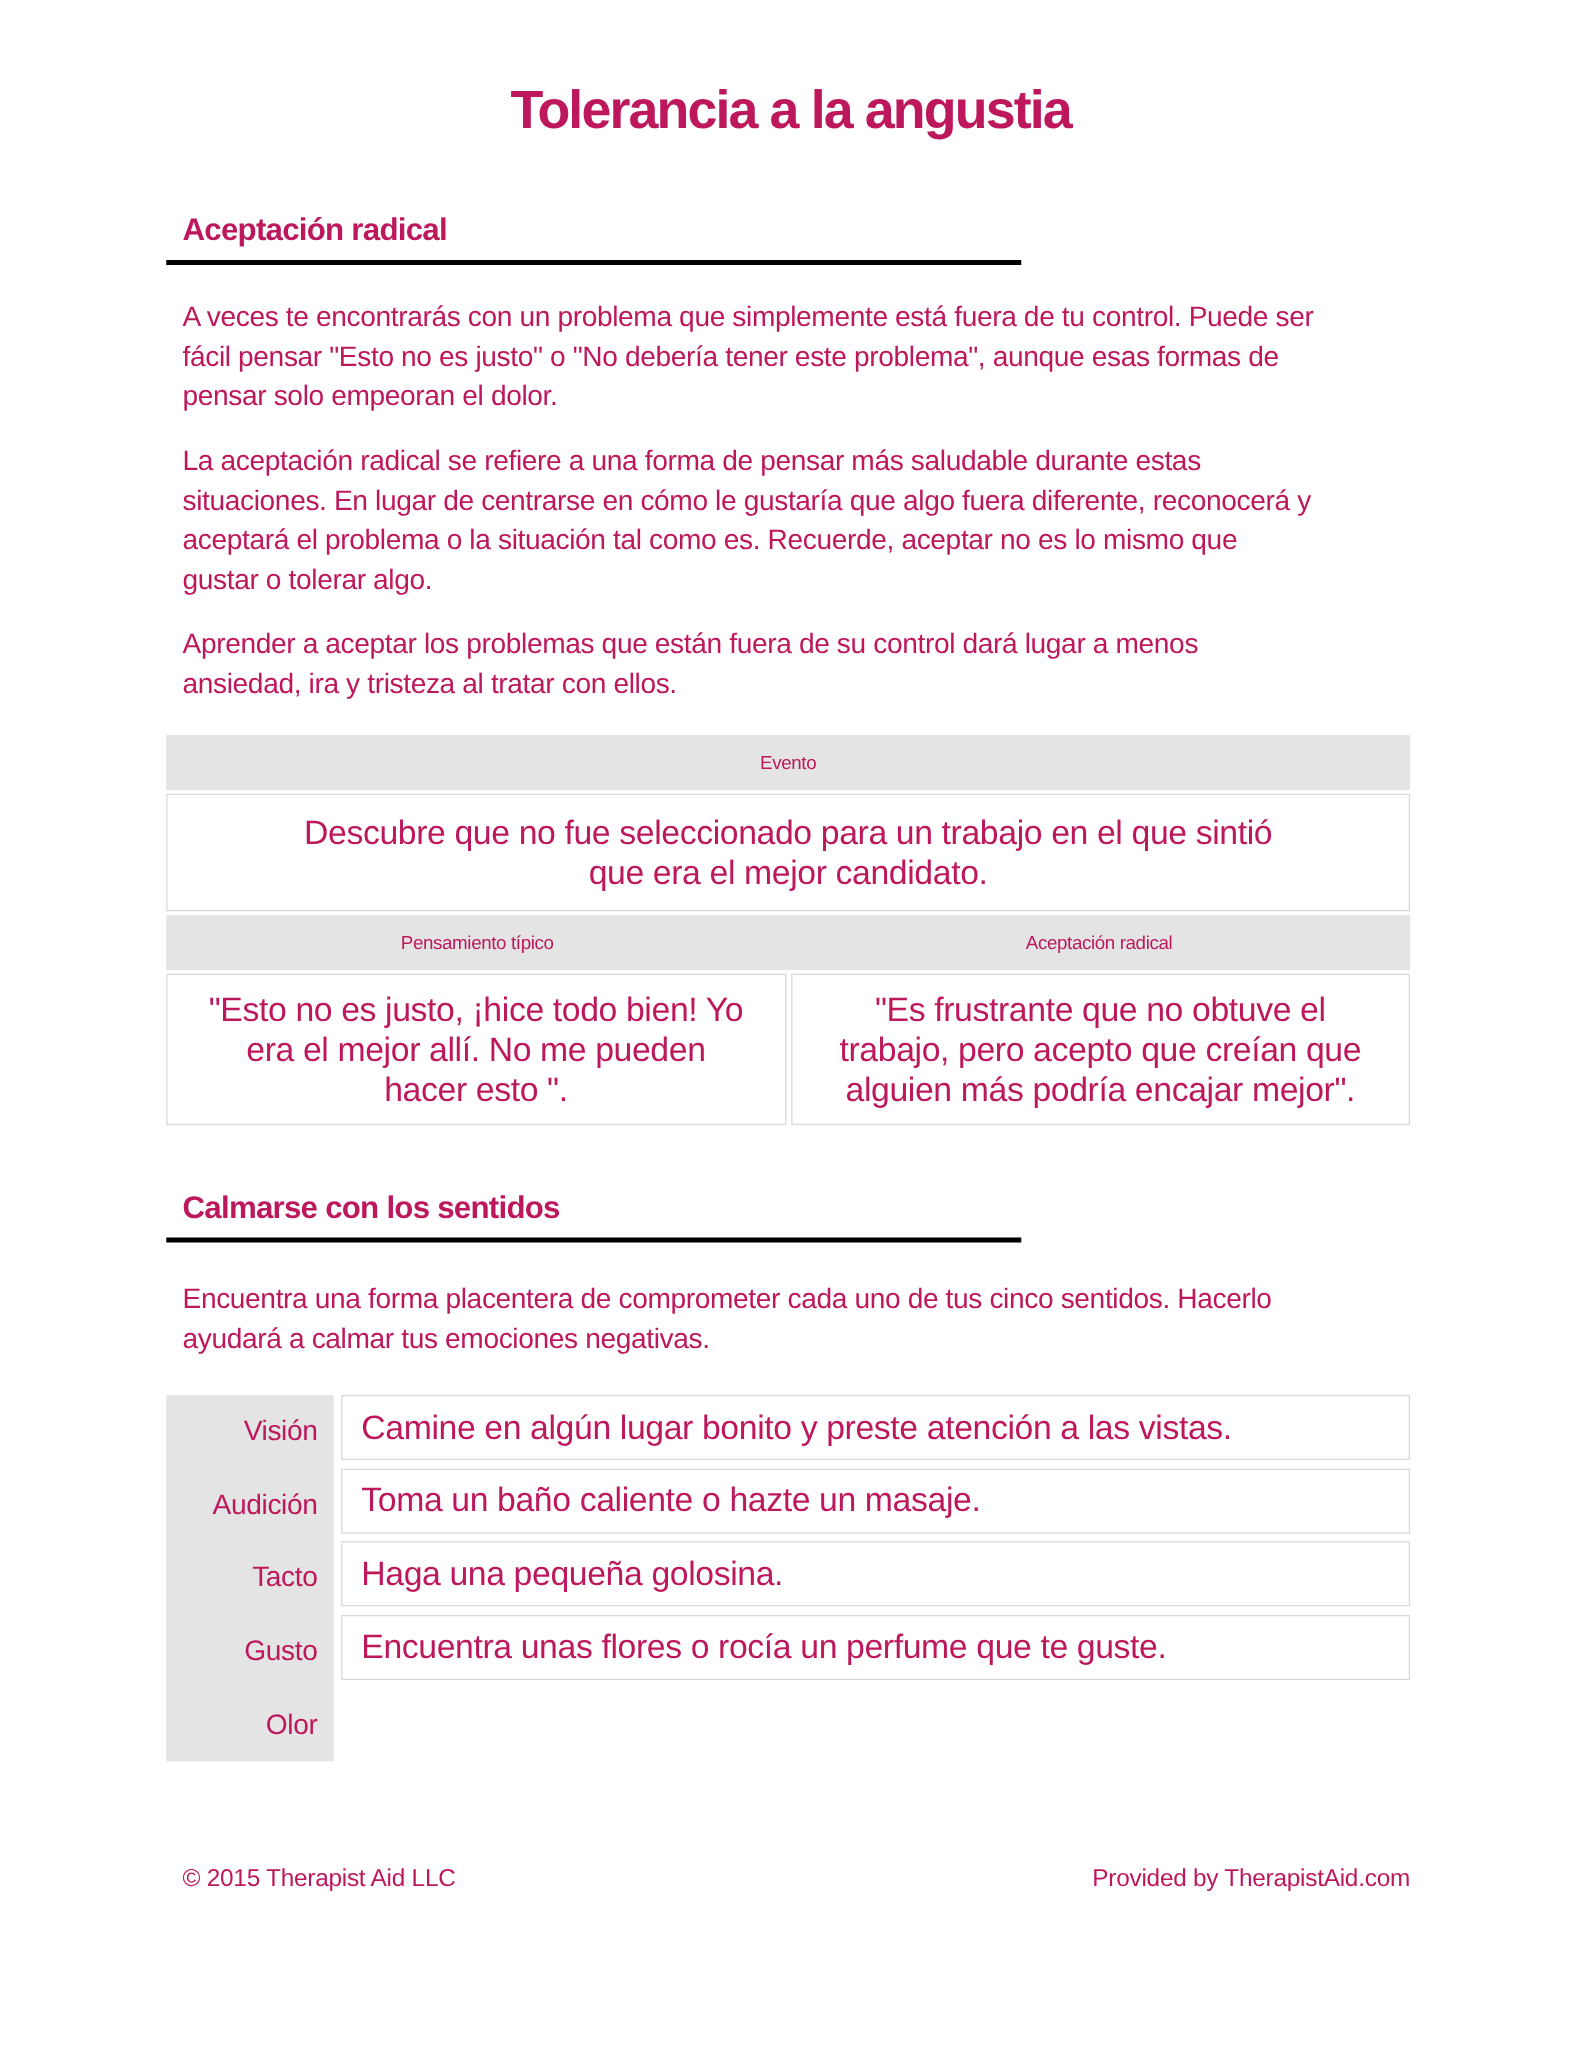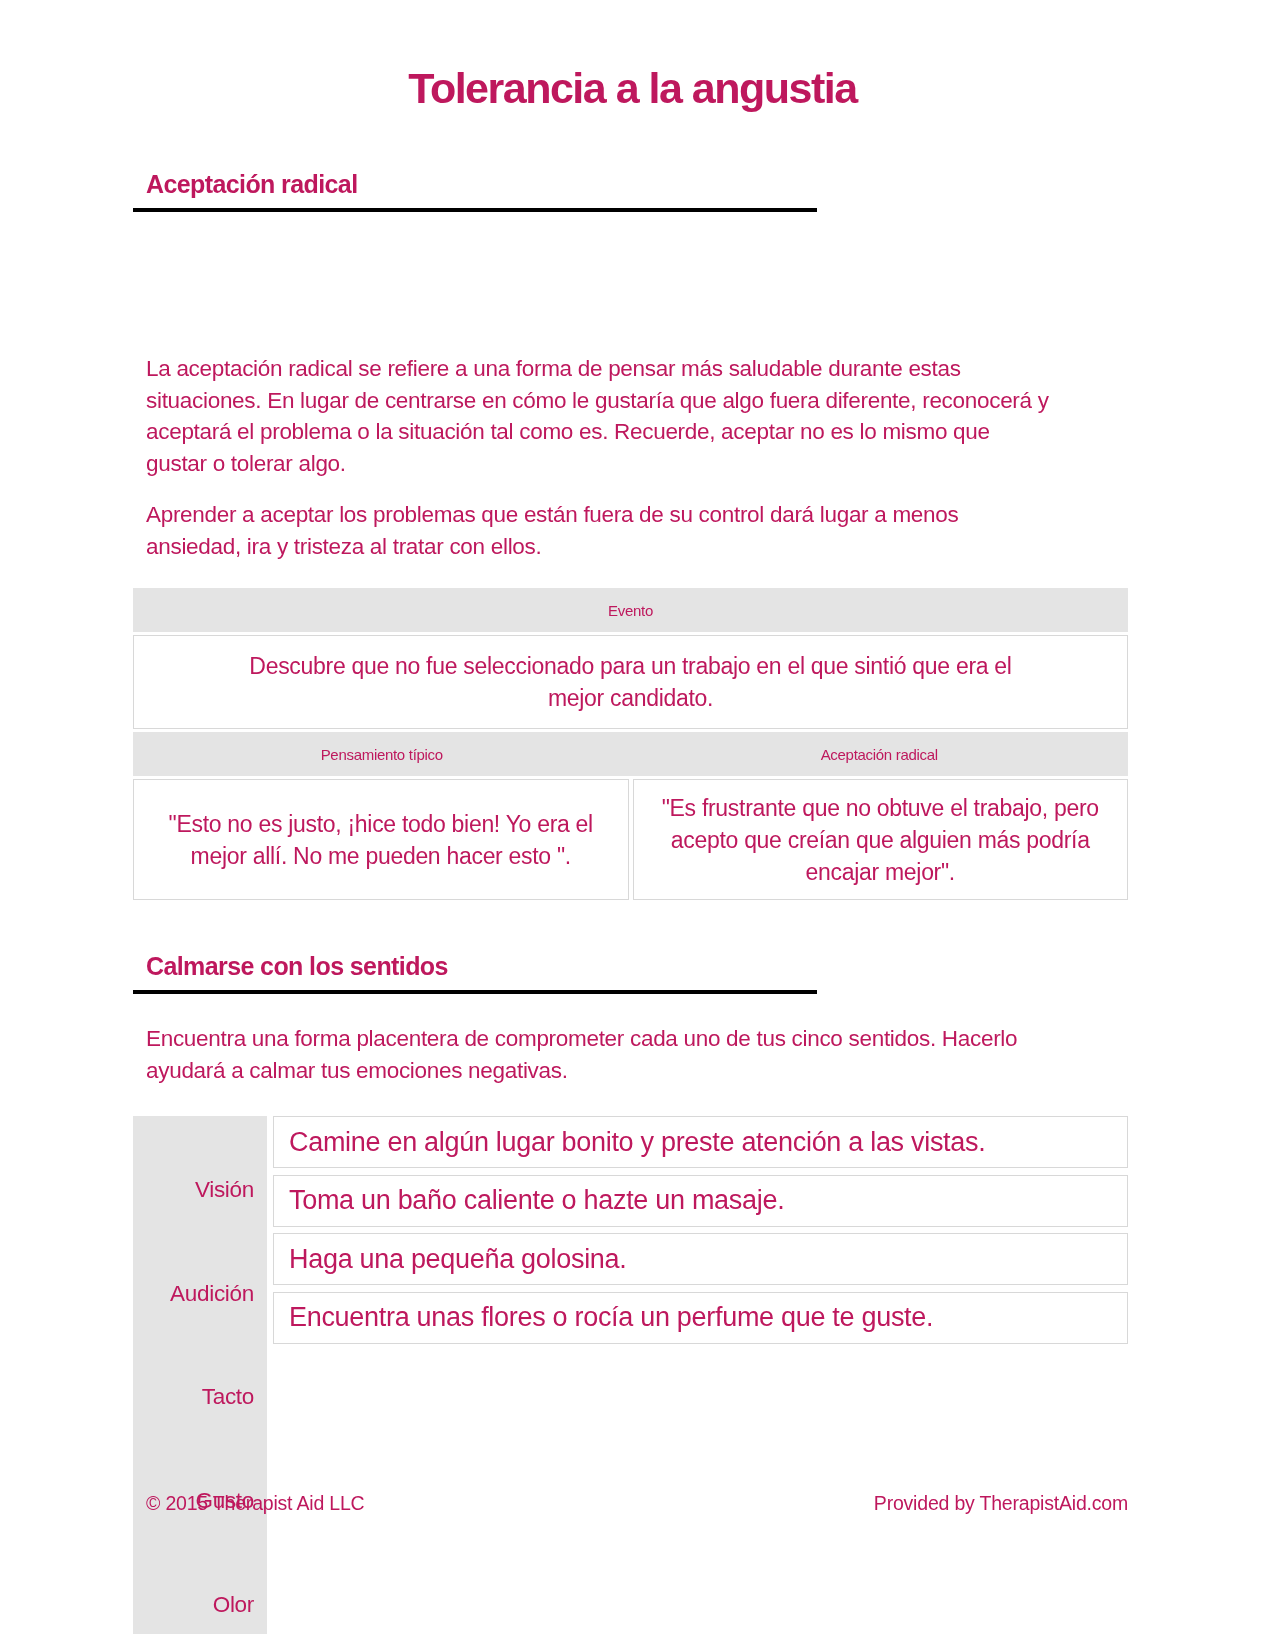--- a/index.html
+++ b/index.html
@@ -43,35 +43,35 @@
     font-size:15px; letter-spacing:-0.3px;
     margin-bottom:3px;
   }
   .ex-band2 { display:flex; }
   .ex-band2 span { flex:1; text-align:center; }
   .ex-cell {
     background:#ffffff;
     border:1px solid #d8d8d8;
     display:flex; align-items:center; justify-content:center;
     text-align:center;
-    font-size:23px; line-height:32px; letter-spacing:-0.3px;
+    font-size:27px; line-height:32px; letter-spacing:-0.3px;
     margin-bottom:3px;
   }
   .ex-event-cell { min-height:94px; padding:8px 90px; }
   .ex-body { display:flex; gap:4px; }
   .ex-body .ex-cell { flex:1; min-height:121px; padding:8px 28px; margin-bottom:0; }
 
   
   .senses-table { top:1116px; left:133px; width:995px; display:flex; }
   .senses-labels { width:134px; background:#e4e4e4; }
   .senses-label-row {
     height:58.6px;
     display:flex; align-items:center; justify-content:flex-end;
     padding-right:13px;
-    font-size:22.5px; letter-spacing:-0.3px;margin-top:45px;
+    font-size:22.5px; letter-spacing:-0.3px;
   }
   .senses-cells { flex:1; margin-left:6px; }
   .senses-cell {
     height:52px; margin-bottom:6.6px;
     background:#ffffff;
     border:1px solid #d8d8d8;
     display:flex; align-items:center;
     padding-left:15px;
     font-size:27px; letter-spacing:-0.3px;
   }
@@ -89,20 +89,21 @@
 
 <div class="page">
 
   <div class="abs doc-title">Tolerancia a la angustia</div>
 
   <div class="abs section-head" style="top:170px;">
     <h2>Aceptación radical</h2>
     <div class="head-rule"></div>
   </div>
 
+  <p class="abs para" style="top:238px;">A veces te encontrarás con un problema que simplemente está fuera de tu control. Puede ser fácil pensar "Esto no es justo" o "No debería tener este problema", aunque esas formas de pensar solo empeoran el dolor.</p>
 
   <p class="abs para" style="top:353px;"><span class="italic">La aceptación radical</span><span> se refiere a una forma de pensar más saludable durante estas situaciones. En lugar de centrarse en cómo le gustaría que algo fuera diferente, reconocerá y aceptará el problema o la situación tal como es. Recuerde, aceptar no es lo mismo que gustar o tolerar algo.</span></p>
 
   <p class="abs para" style="top:499px;">Aprender a aceptar los problemas que están fuera de su control dará lugar a menos ansiedad, ira y tristeza al tratar con ellos.</p>
 
   <div class="abs ex-table">
     <div class="ex-band">Evento</div>
     <div class="ex-cell ex-event-cell">Descubre que no fue seleccionado para un trabajo en el que sintió que era el mejor candidato.</div>
     <div class="ex-band ex-band2">
       <span>Pensamiento típico</span>

